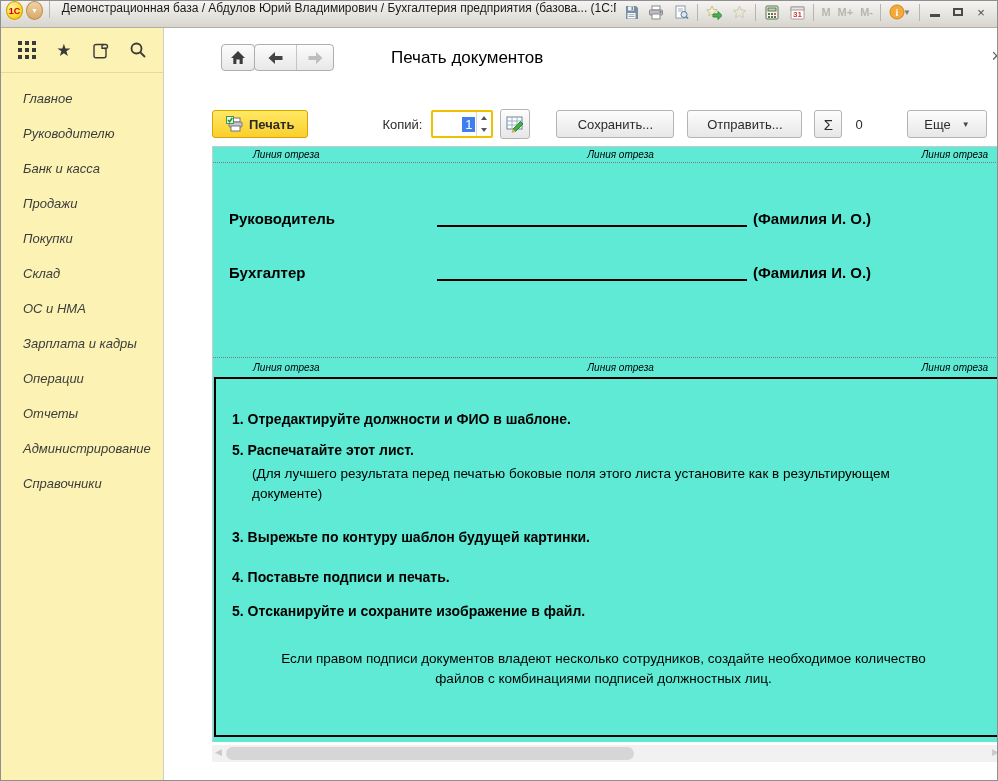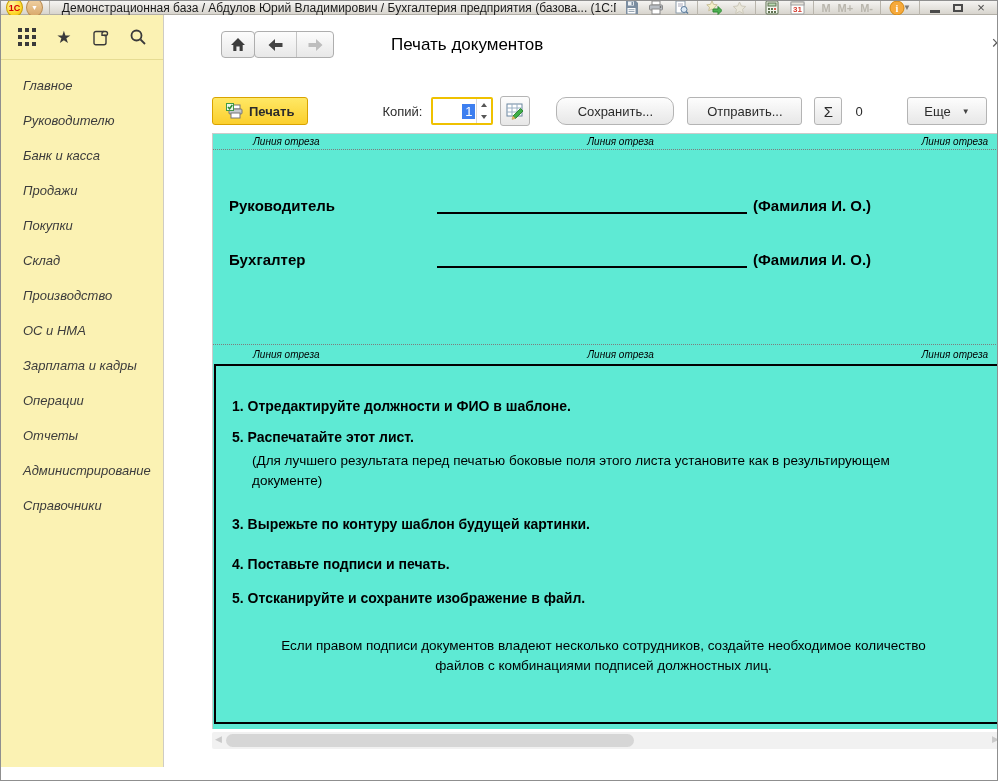--- a/index.html
+++ b/index.html
@@ -4,21 +4,21 @@
 <style>
   * { margin:0; padding:0; box-sizing:border-box; }
   html,body { background:#bfbfbf; }
   body { font-family:"Liberation Sans", sans-serif; }
   .window {
     width:998px; height:781px; background:#fff; border:1px solid #8f8f8f;
     overflow:hidden; position:relative;
   }
   
   .titlebar {
-    height:14px; display:flex; align-items:center; padding:0 5px; gap:3px;
+    height:27px; display:flex; align-items:flex-start; padding:0 5px; gap:3px;
     background:linear-gradient(#f5f4f2,#d8d5ce); border-bottom:1px solid #b2afa7;
   }
   .logo-btn { width:19px; height:19px; border-radius:50%;
     background:radial-gradient(circle at 35% 30%, #fff3a0, #ffd92e 60%, #e8b400);
     border:1px solid #c99f00; color:#d40000; font-weight:bold; font-size:9px;
     display:flex; align-items:center; justify-content:center; }
   .drop-btn { width:19px; height:19px; border-radius:50%;
     background:linear-gradient(#f2d3a6,#d8a869); border:1px solid #b98c52;
     color:#fff; font-size:7px; display:flex; align-items:center; justify-content:center; }
   .tb-sep { width:1px; height:17px; background:#b9b5ac; margin:0 3px; }
@@ -67,21 +67,21 @@
     background:#fff; display:flex; overflow:hidden; }
   .spin-value { flex:1; display:flex; align-items:center; justify-content:flex-end; padding-right:1px; }
   .spin-value span { background:#3d7ff0; color:#fff; font-size:13px; padding:0 3px; }
   .spin-arrows { width:15px; border-left:1px solid #d8d8d8; display:flex; flex-direction:column; }
   .spin-arrows div { flex:1; display:flex; align-items:center; justify-content:center; }
   .tri-up { width:0; height:0; border-left:3px solid transparent; border-right:3px solid transparent;
     border-bottom:4px solid #555; }
   .tri-down { width:0; height:0; border-left:3px solid transparent; border-right:3px solid transparent;
     border-top:4px solid #555; }
   .tbl-btn { margin-left:7px; width:30px; height:30px; padding:0; }
-  .save-btn { margin-left:26px; width:118px;border-radius:10px; }
+  .save-btn { margin-left:26px; width:118px; }
   .send-btn { margin-left:13px; width:115px; }
   .sigma-btn { margin-left:12px; width:28px; padding:0; font-size:15px; }
   .sum-val { margin-left:13px; font-size:13px; color:#2b2b2b; }
   .more-btn { margin-left:auto; width:80px; gap:11px; }
   .caret { font-size:8px; color:#444; }
   
   .doc-wrap { margin:7px 0 0 12px; width:806px; }
   .doc-main { display:flex; }
   .doc-canvas { width:790px; height:596px; background:#5eead4; border-left:1px solid #cbcbcb;
     border-top:1px solid #cbcbcb; overflow:hidden; color:#000; }
@@ -242,21 +242,20 @@
             </svg>
         </span>
       </div>
       <div class="sidebar-menu">
         <div class="sb-item">Главное</div>
         <div class="sb-item">Руководителю</div>
         <div class="sb-item">Банк и касса</div>
         <div class="sb-item">Продажи</div>
         <div class="sb-item">Покупки</div>
         <div class="sb-item">Склад</div>
-        <div class="sb-item">Производство</div>
         <div class="sb-item">ОС и НМА</div>
         <div class="sb-item">Зарплата и кадры</div>
         <div class="sb-item">Операции</div>
         <div class="sb-item">Отчеты</div>
         <div class="sb-item">Администрирование</div>
         <div class="sb-item">Справочники</div>
       </div>
     </div>
 
     <div class="content">

